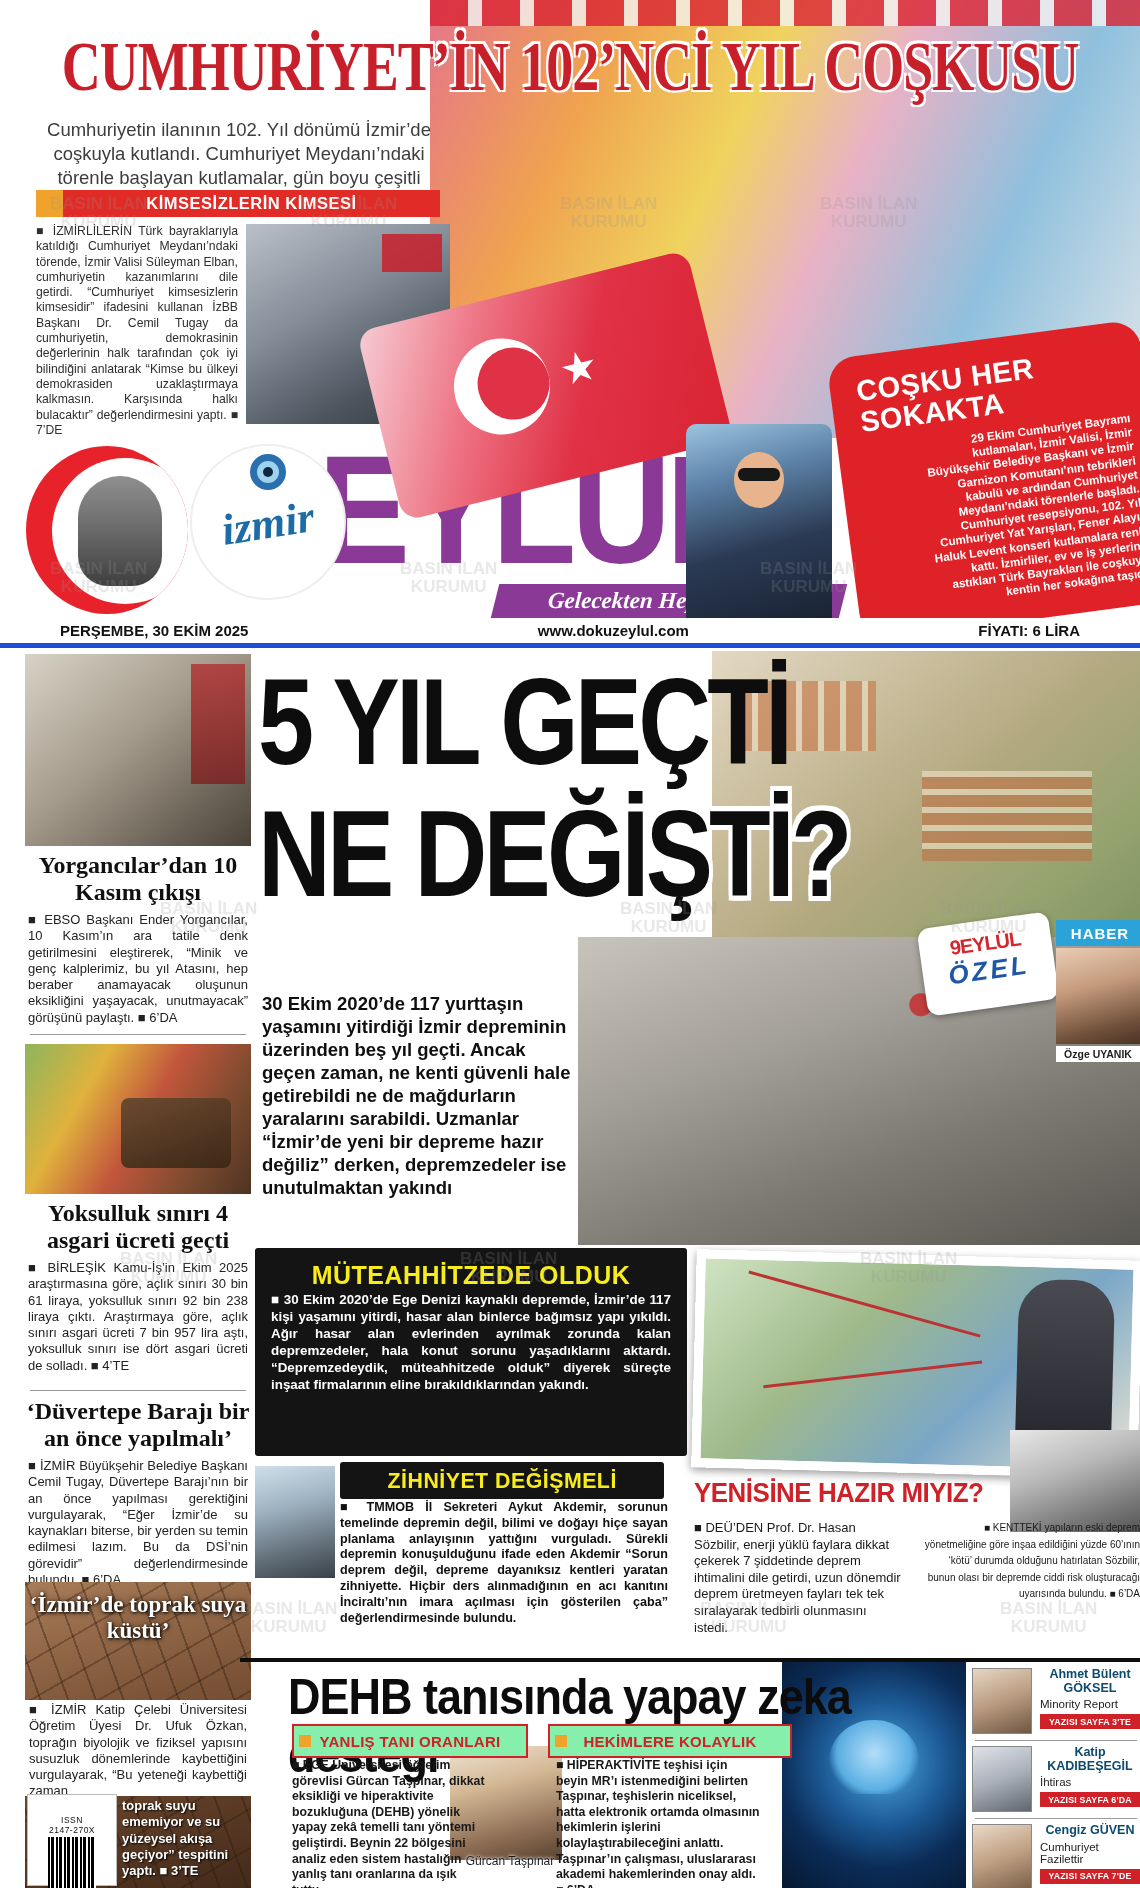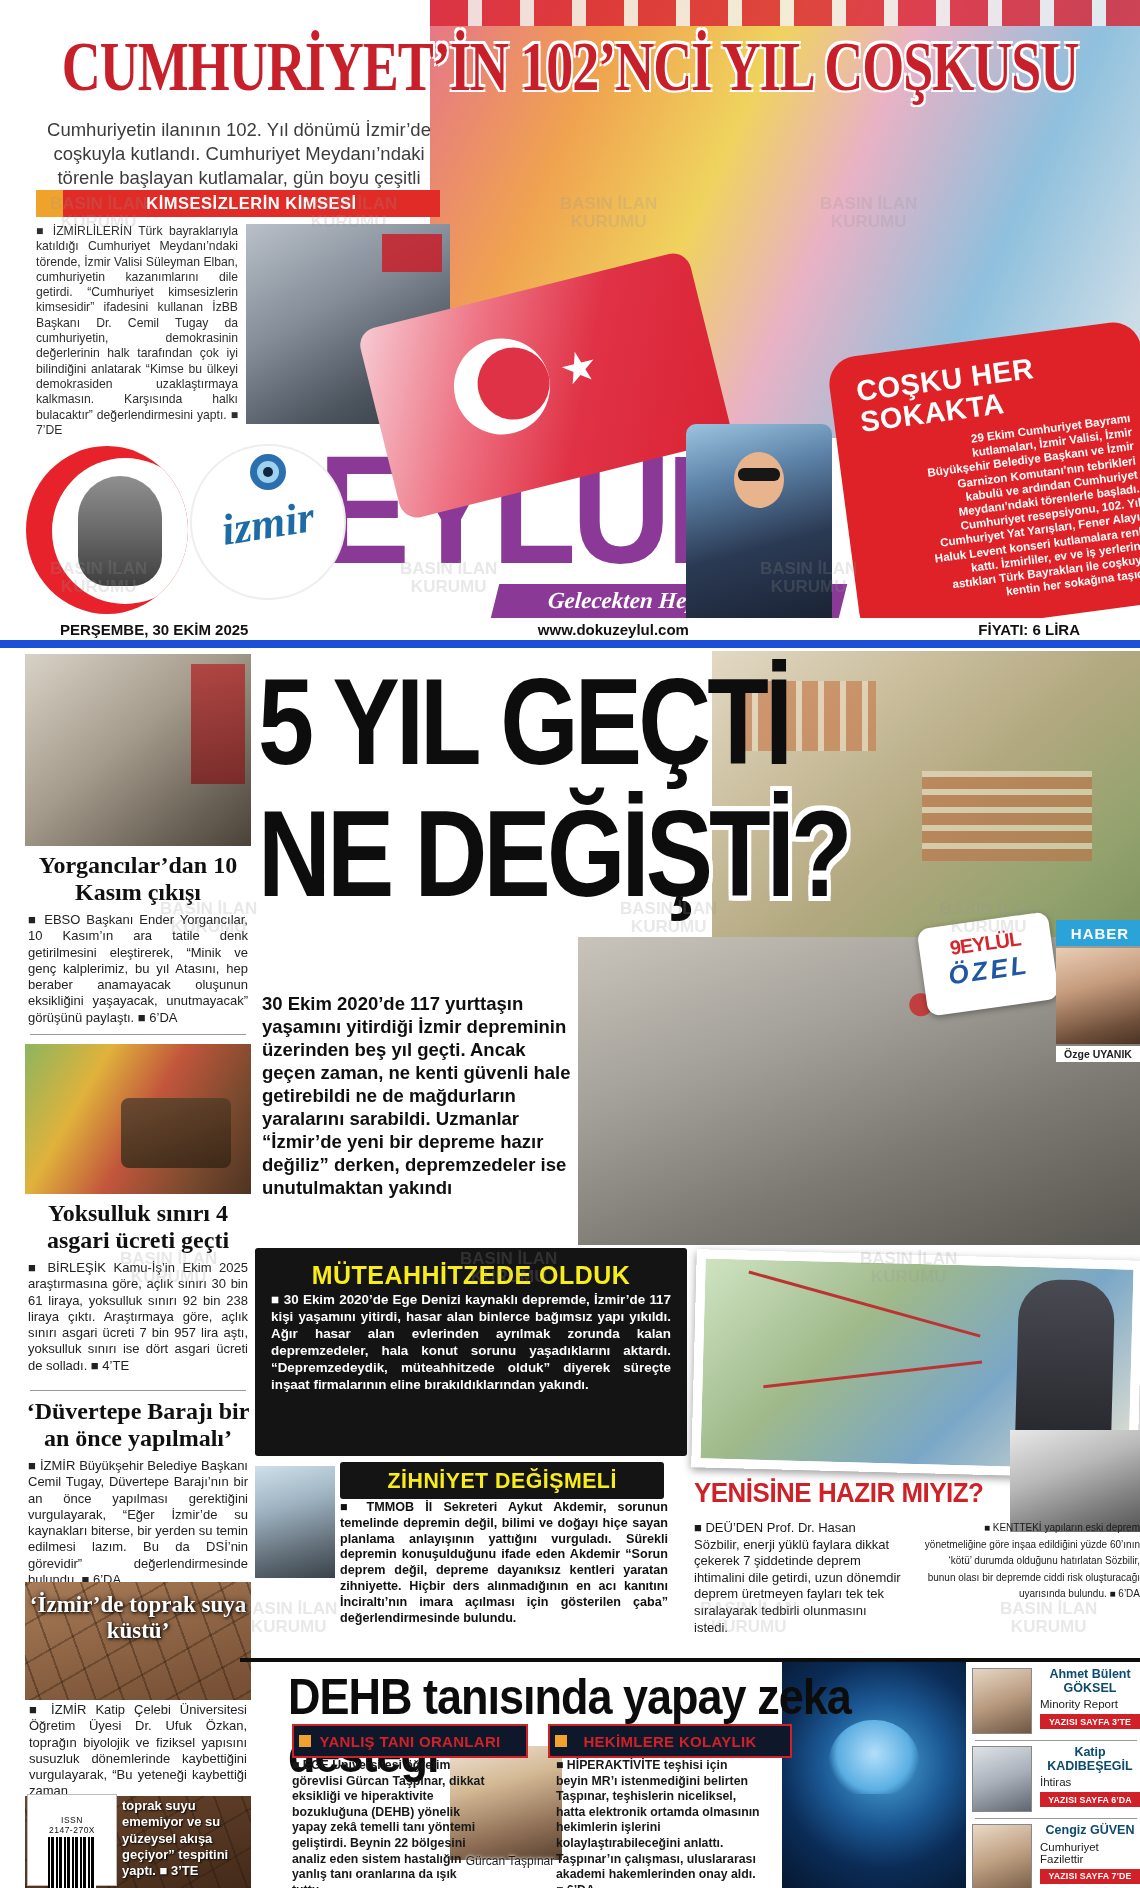--- a/index.html
+++ b/index.html
@@ -11,21 +11,21 @@
   .ow{text-shadow:-4px -4px 0 #fff,4px -4px 0 #fff,-4px 4px 0 #fff,4px 4px 0 #fff,
       0 -4px 0 #fff,0 4px 0 #fff,-4px 0 0 #fff,4px 0 0 #fff;}
   .wm{position:absolute;z-index:40;color:rgba(150,150,150,.22);font-weight:bold;
       font-size:17px;line-height:18px;text-align:center;pointer-events:none;white-space:pre-line;}
   .storytitle{font-family:"Liberation Serif",serif;font-weight:bold;font-size:24px;
       line-height:27px;text-align:center;color:#101010;}
   .storybody{font-size:13px;line-height:16.3px;color:#222;text-align:justify;}
   .blackbox{background:#141414;border-radius:3px;}
   .yellowtitle{color:#f8ec1b;font-weight:900;text-align:center;letter-spacing:.5px;}
   .whitebody{color:#fff;font-weight:bold;font-size:13.4px;line-height:17px;text-align:justify;}
-  .redboxtitle{border:2px solid #cf2127;background:#0f172a;display:flex;align-items:center;
+  .redboxtitle{border:2px solid #cf2127;background:#86efac;display:flex;align-items:center;
       justify-content:center;gap:6px;}
   .redboxtitle .sq{width:12px;height:12px;background:#f0a32c;position:absolute;left:5px;}
   .redboxtitle span.lbl{color:#cf2127;font-weight:bold;font-size:15px;letter-spacing:.3px;}
   .authorname{color:#0c4a6e;font-weight:bold;font-size:12.5px;line-height:13.5px;text-align:center;}
   .authorcol{color:#222;font-size:11.5px;margin-top:3px;}
   .authorref{margin-top:4px;height:15px;background:#cf2127;color:#fff;font-weight:bold;
       font-size:8.8px;display:flex;align-items:center;justify-content:center;letter-spacing:.2px;}
   .divline{background:#9a9a9a;height:1px;}
 </style>
 </head>
@@ -99,21 +99,21 @@
 
   <div class="abs" style="left:318px;top:432px;z-index:4;font-weight:800;font-size:138px;line-height:138px;
               letter-spacing:-5px;color:#8a3a96;transform:scaleY(1.12);transform-origin:left top;">EYLÜL</div>
 
   <div class="abs" style="left:495px;top:584px;width:348px;height:34px;z-index:5;background:#8a3a96;
               transform:skewX(-14deg);display:flex;align-items:center;justify-content:center;">
     <span class="serif" style="transform:skewX(10deg);color:#fff;font-style:italic;font-weight:bold;font-size:23px;">Gelecekten Hepimiz Soru</span>
   </div>
 
   <div class="abs" style="left:0;top:618px;width:1140px;height:30px;z-index:8;background:#fff;
-              border-bottom:8px solid #1d4ed8;display:flex;align-items:center;
+              border-bottom:5px solid #1d4ed8;display:flex;align-items:center;
               justify-content:space-between;padding:0 60px;box-sizing:border-box;
               font-weight:bold;font-size:15px;color:#111;">
     <span>PERŞEMBE, 30 EKİM 2025</span>
     <span>www.dokuzeylul.com</span>
     <span>FİYATI: 6 LİRA</span>
   </div>
 
   <div class="abs ph" style="left:25px;top:654px;width:226px;height:192px;z-index:2;
               background:linear-gradient(140deg,#d8d2c6 0%,#a59b8c 45%,#6a6156 80%,#4a4138 100%);">
     <div class="abs" style="right:6px;top:10px;width:54px;height:120px;background:linear-gradient(180deg,#b03030,#7d1f1f);opacity:.8;"></div>

